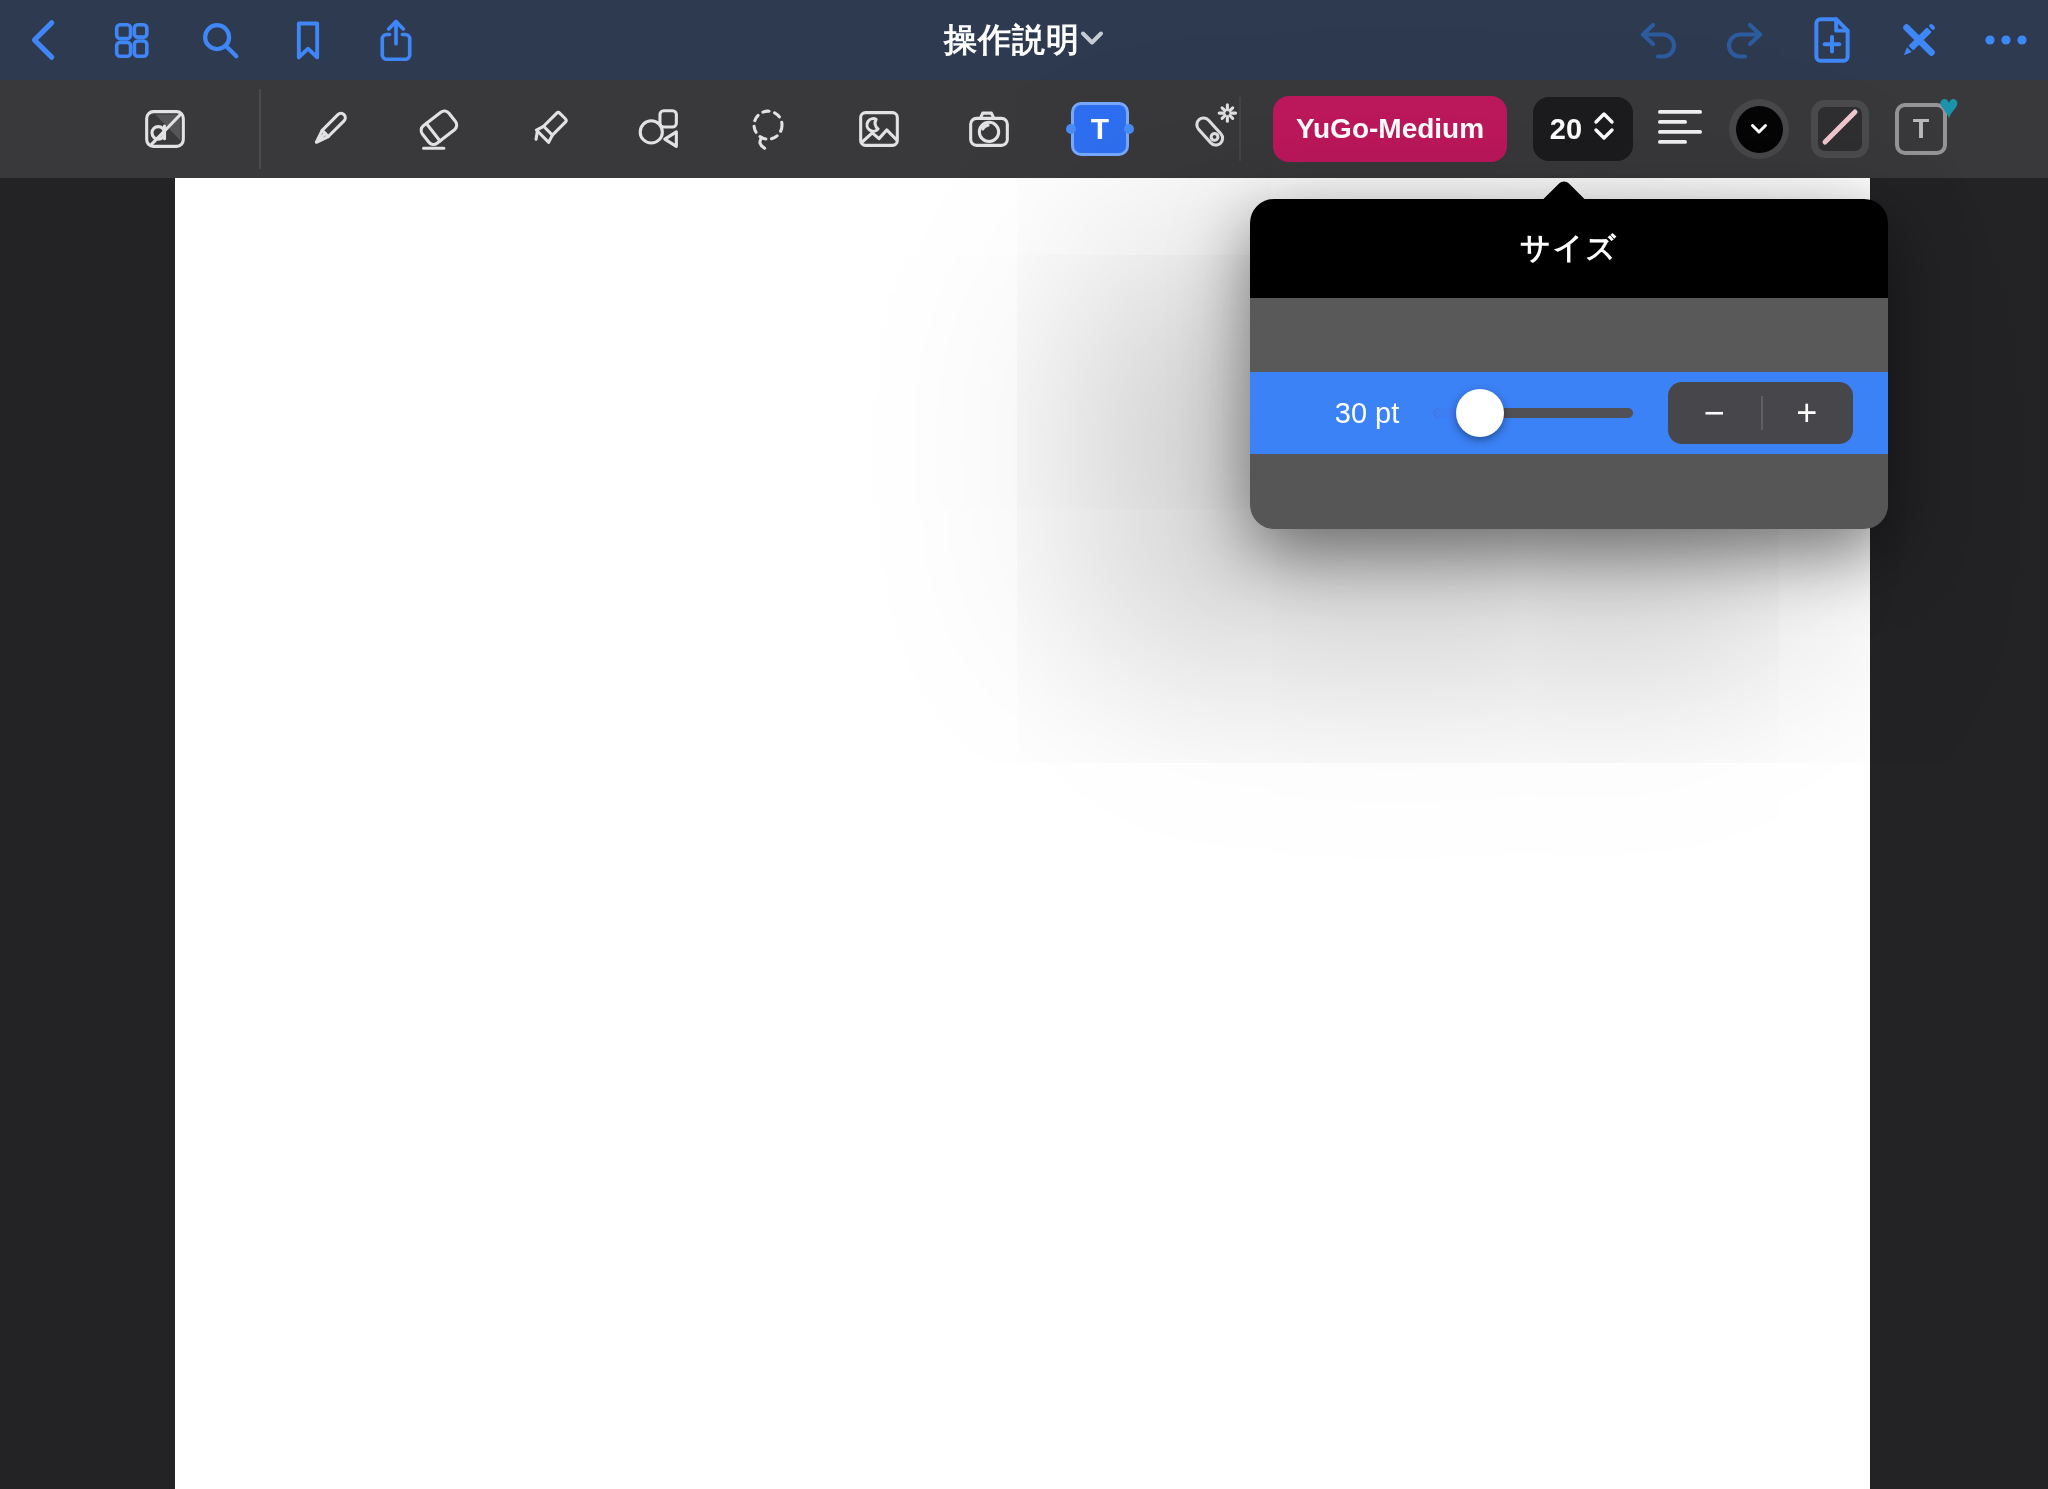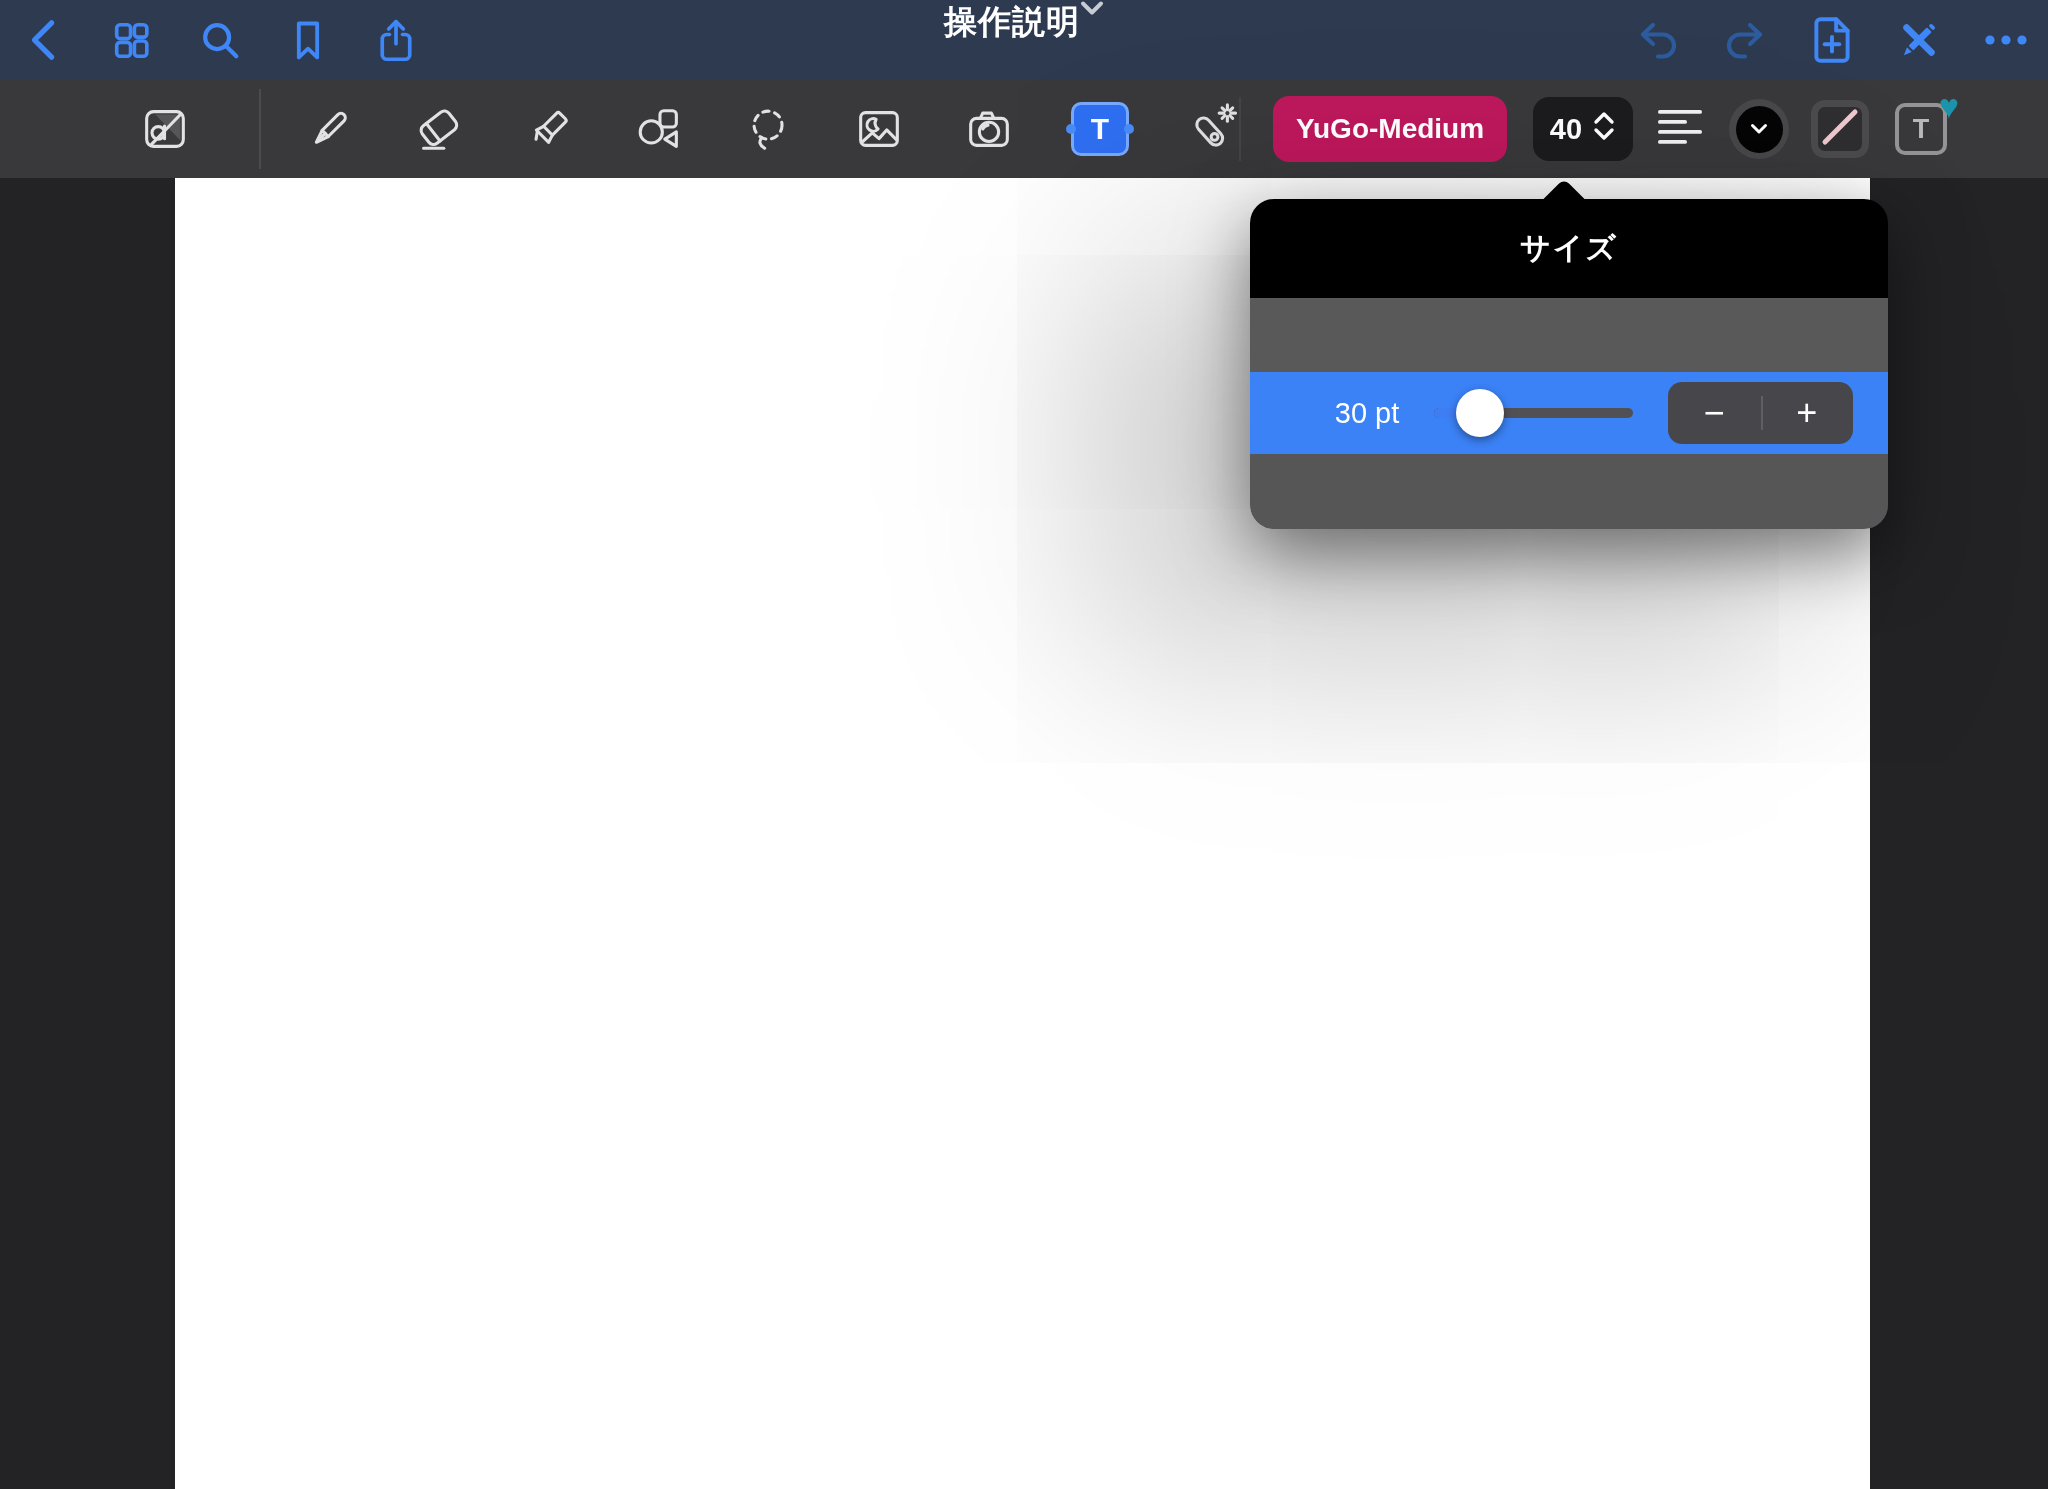--- a/index.html
+++ b/index.html
@@ -7,21 +7,21 @@
   #app{position:relative;width:2048px;height:1489px;background:#232326;overflow:hidden;}
 
   
   .topbar{position:absolute;left:0;top:0;width:2048px;height:80px;background:#2d3a50;
           display:flex;align-items:center;}
   .tb-left{display:flex;align-items:center;gap:48px;padding-left:24px;}
   .tb-right{display:flex;align-items:center;gap:47px;margin-left:auto;padding-right:22px;}
   .nav-btn{width:40px;height:40px;display:flex;align-items:center;justify-content:center;flex:0 0 auto;}
   .nav-btn svg{display:block;}
   .title-wrap{position:absolute;left:0;right:0;top:0;height:80px;display:flex;
-              align-items:flex-start;justify-content:center;pointer-events:none;}
+              align-items:center;justify-content:center;pointer-events:none;}
   .doc-title{color:#ffffff;font-size:33px;font-weight:700;letter-spacing:1px;}
 
   
   .toolbar{position:absolute;left:0;top:80px;width:2048px;height:98px;background:#39393b;
            display:flex;align-items:center;}
   .tool{width:56px;height:56px;display:flex;align-items:center;justify-content:center;flex:0 0 auto;}
   .tool svg{display:block;}
   .tools-left{display:flex;align-items:center;padding-left:137px;gap:54px;}
   .tool-divider{width:2px;height:80px;background:#4b4b4e;margin-left:12px;margin-right:-14px;flex:0 0 auto;}
   .ctrl-divider{width:2px;height:64px;background:#454548;margin-right:32px;flex:0 0 auto;}
@@ -325,21 +325,21 @@
         </span>
       </div>
     </div>
 
     <div class="ctrls-right">
       <div class="ctrl-divider"></div>
       <div class="font-btn">
         <span>YuGo-Medium</span>
       </div>
       <div class="size-btn">
-        <span>40</span>
+        <span>20</span>
         <span>
           <svg width="24" height="30" viewBox="0 0 24 30">
               <g fill="none" stroke="#ffffff" stroke-width="3.4" stroke-linecap="round" stroke-linejoin="round">
             <path d="M4 11 L12 3 L20 11"></path>
                 <path d="M4 19 L12 27 L20 19"></path>
           </g>
             </svg>
         </span>
       </div>
       <div class="align-btn">

